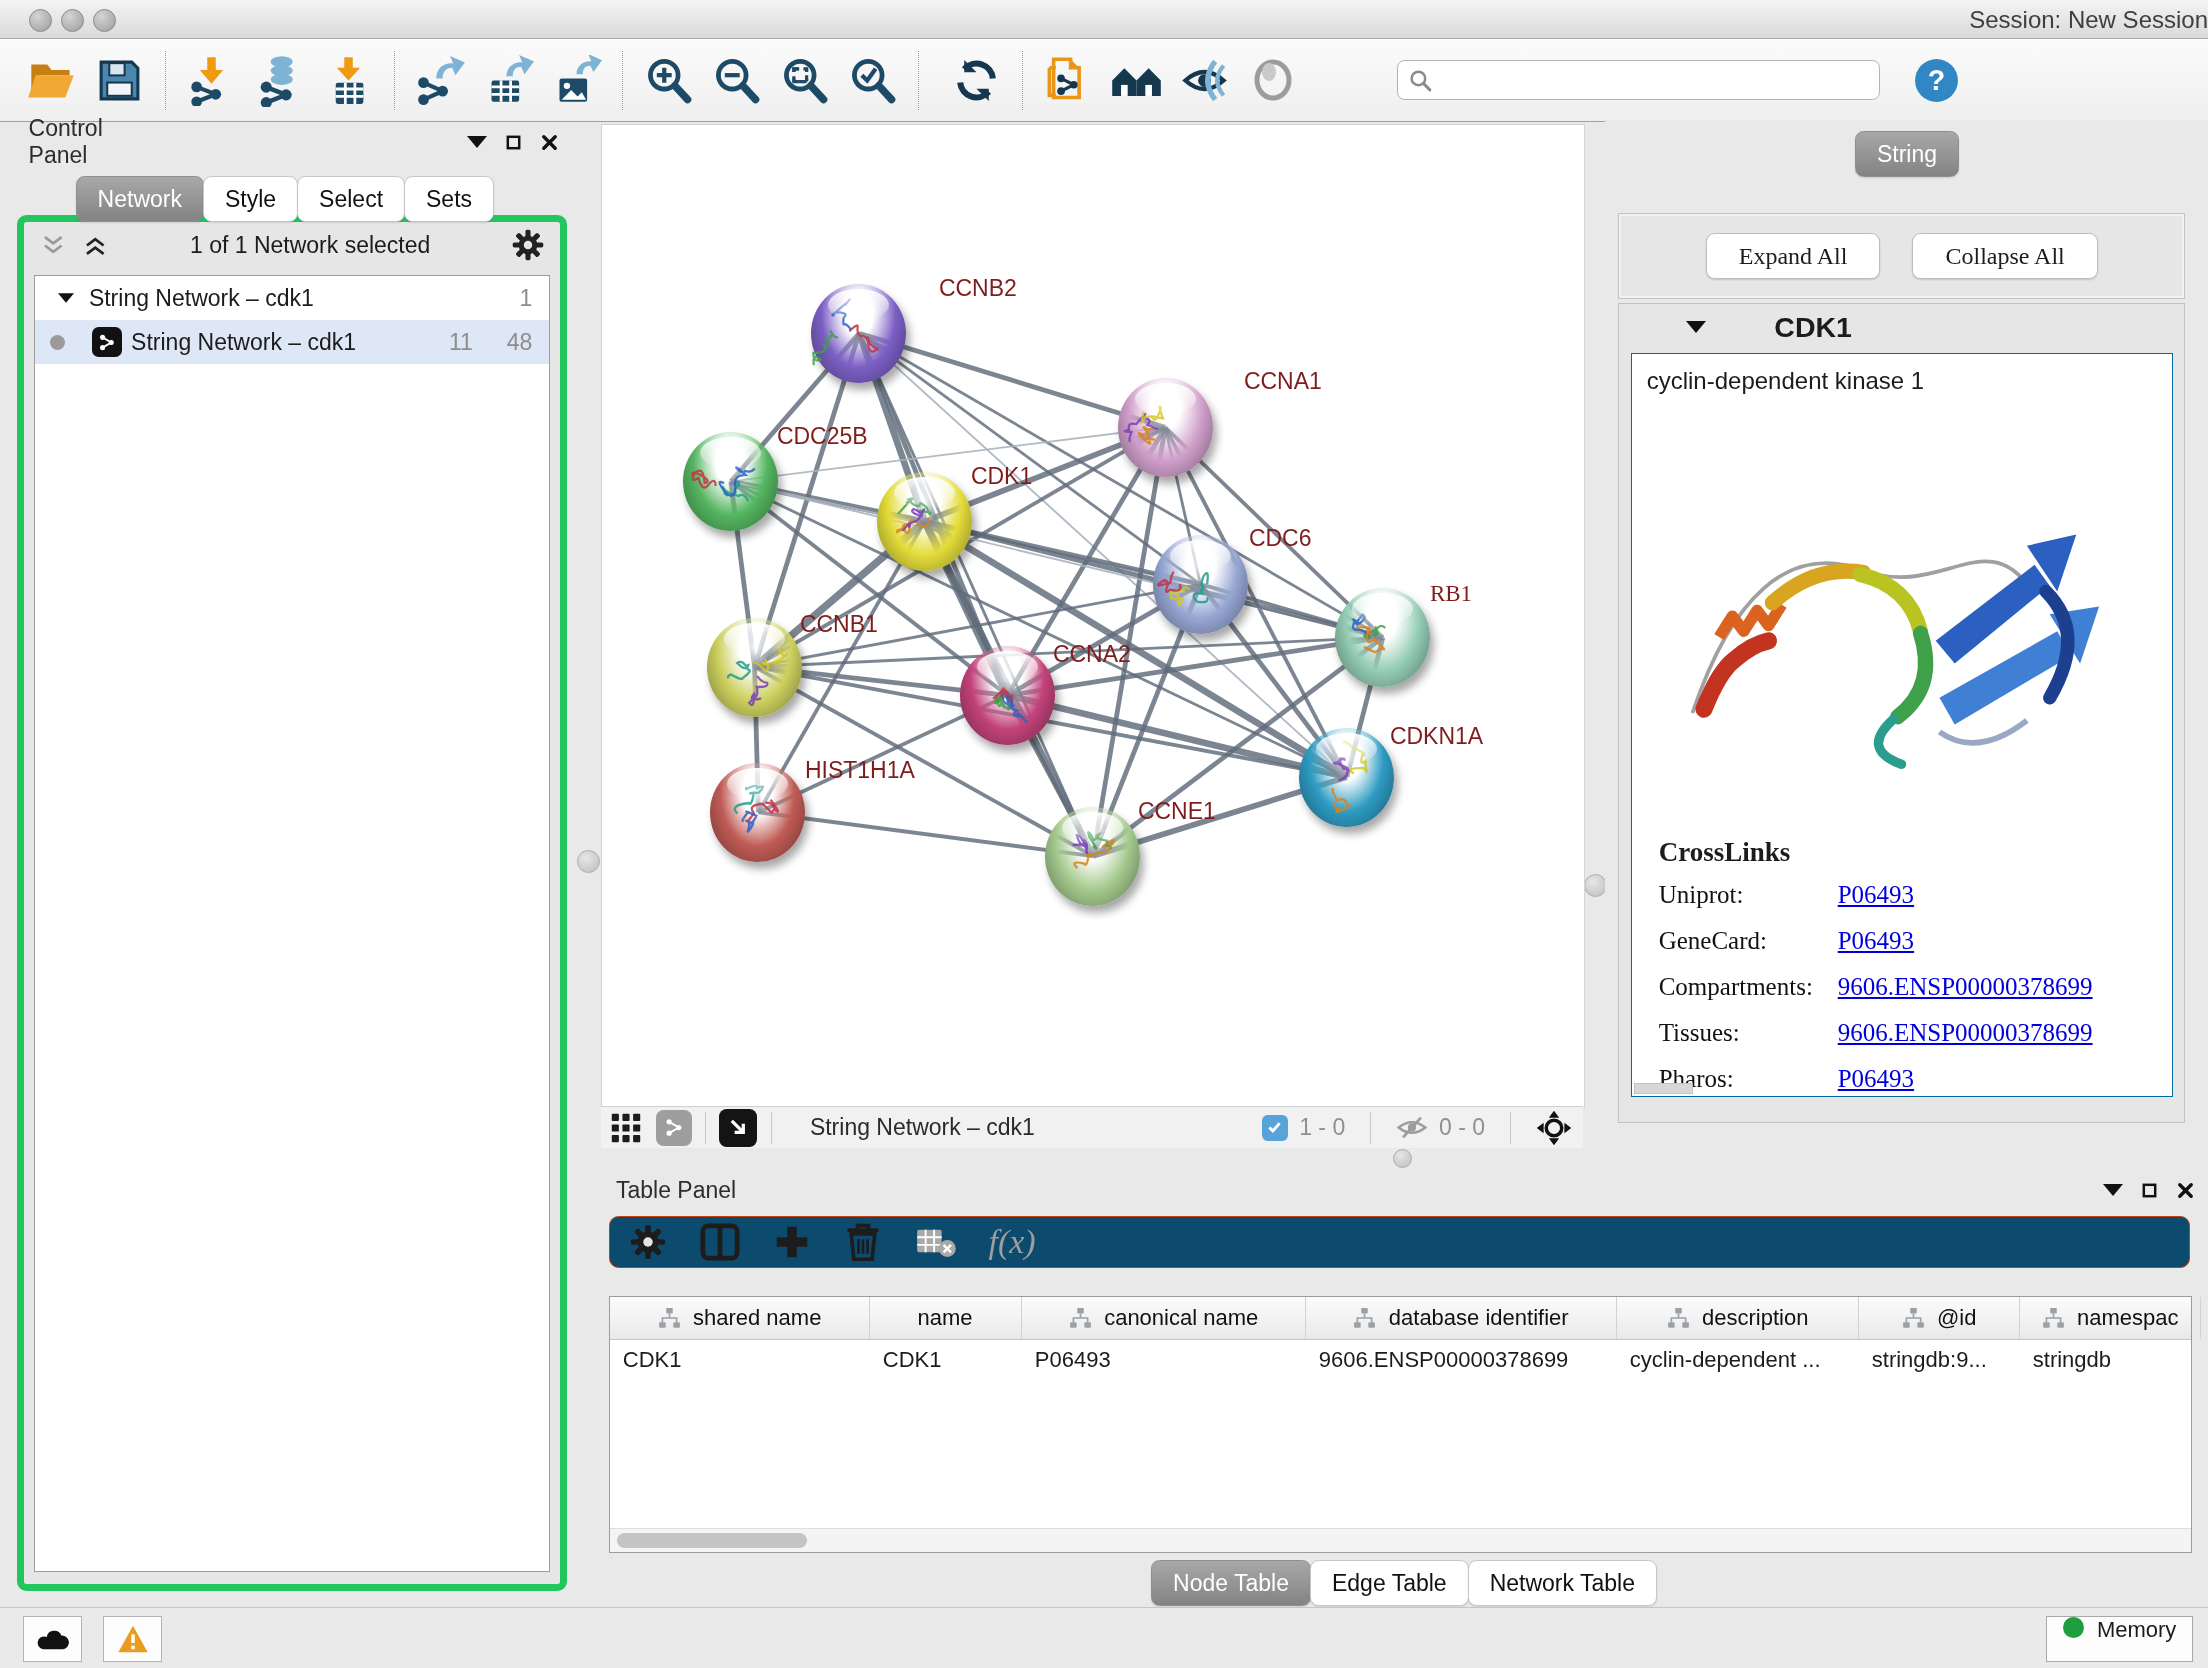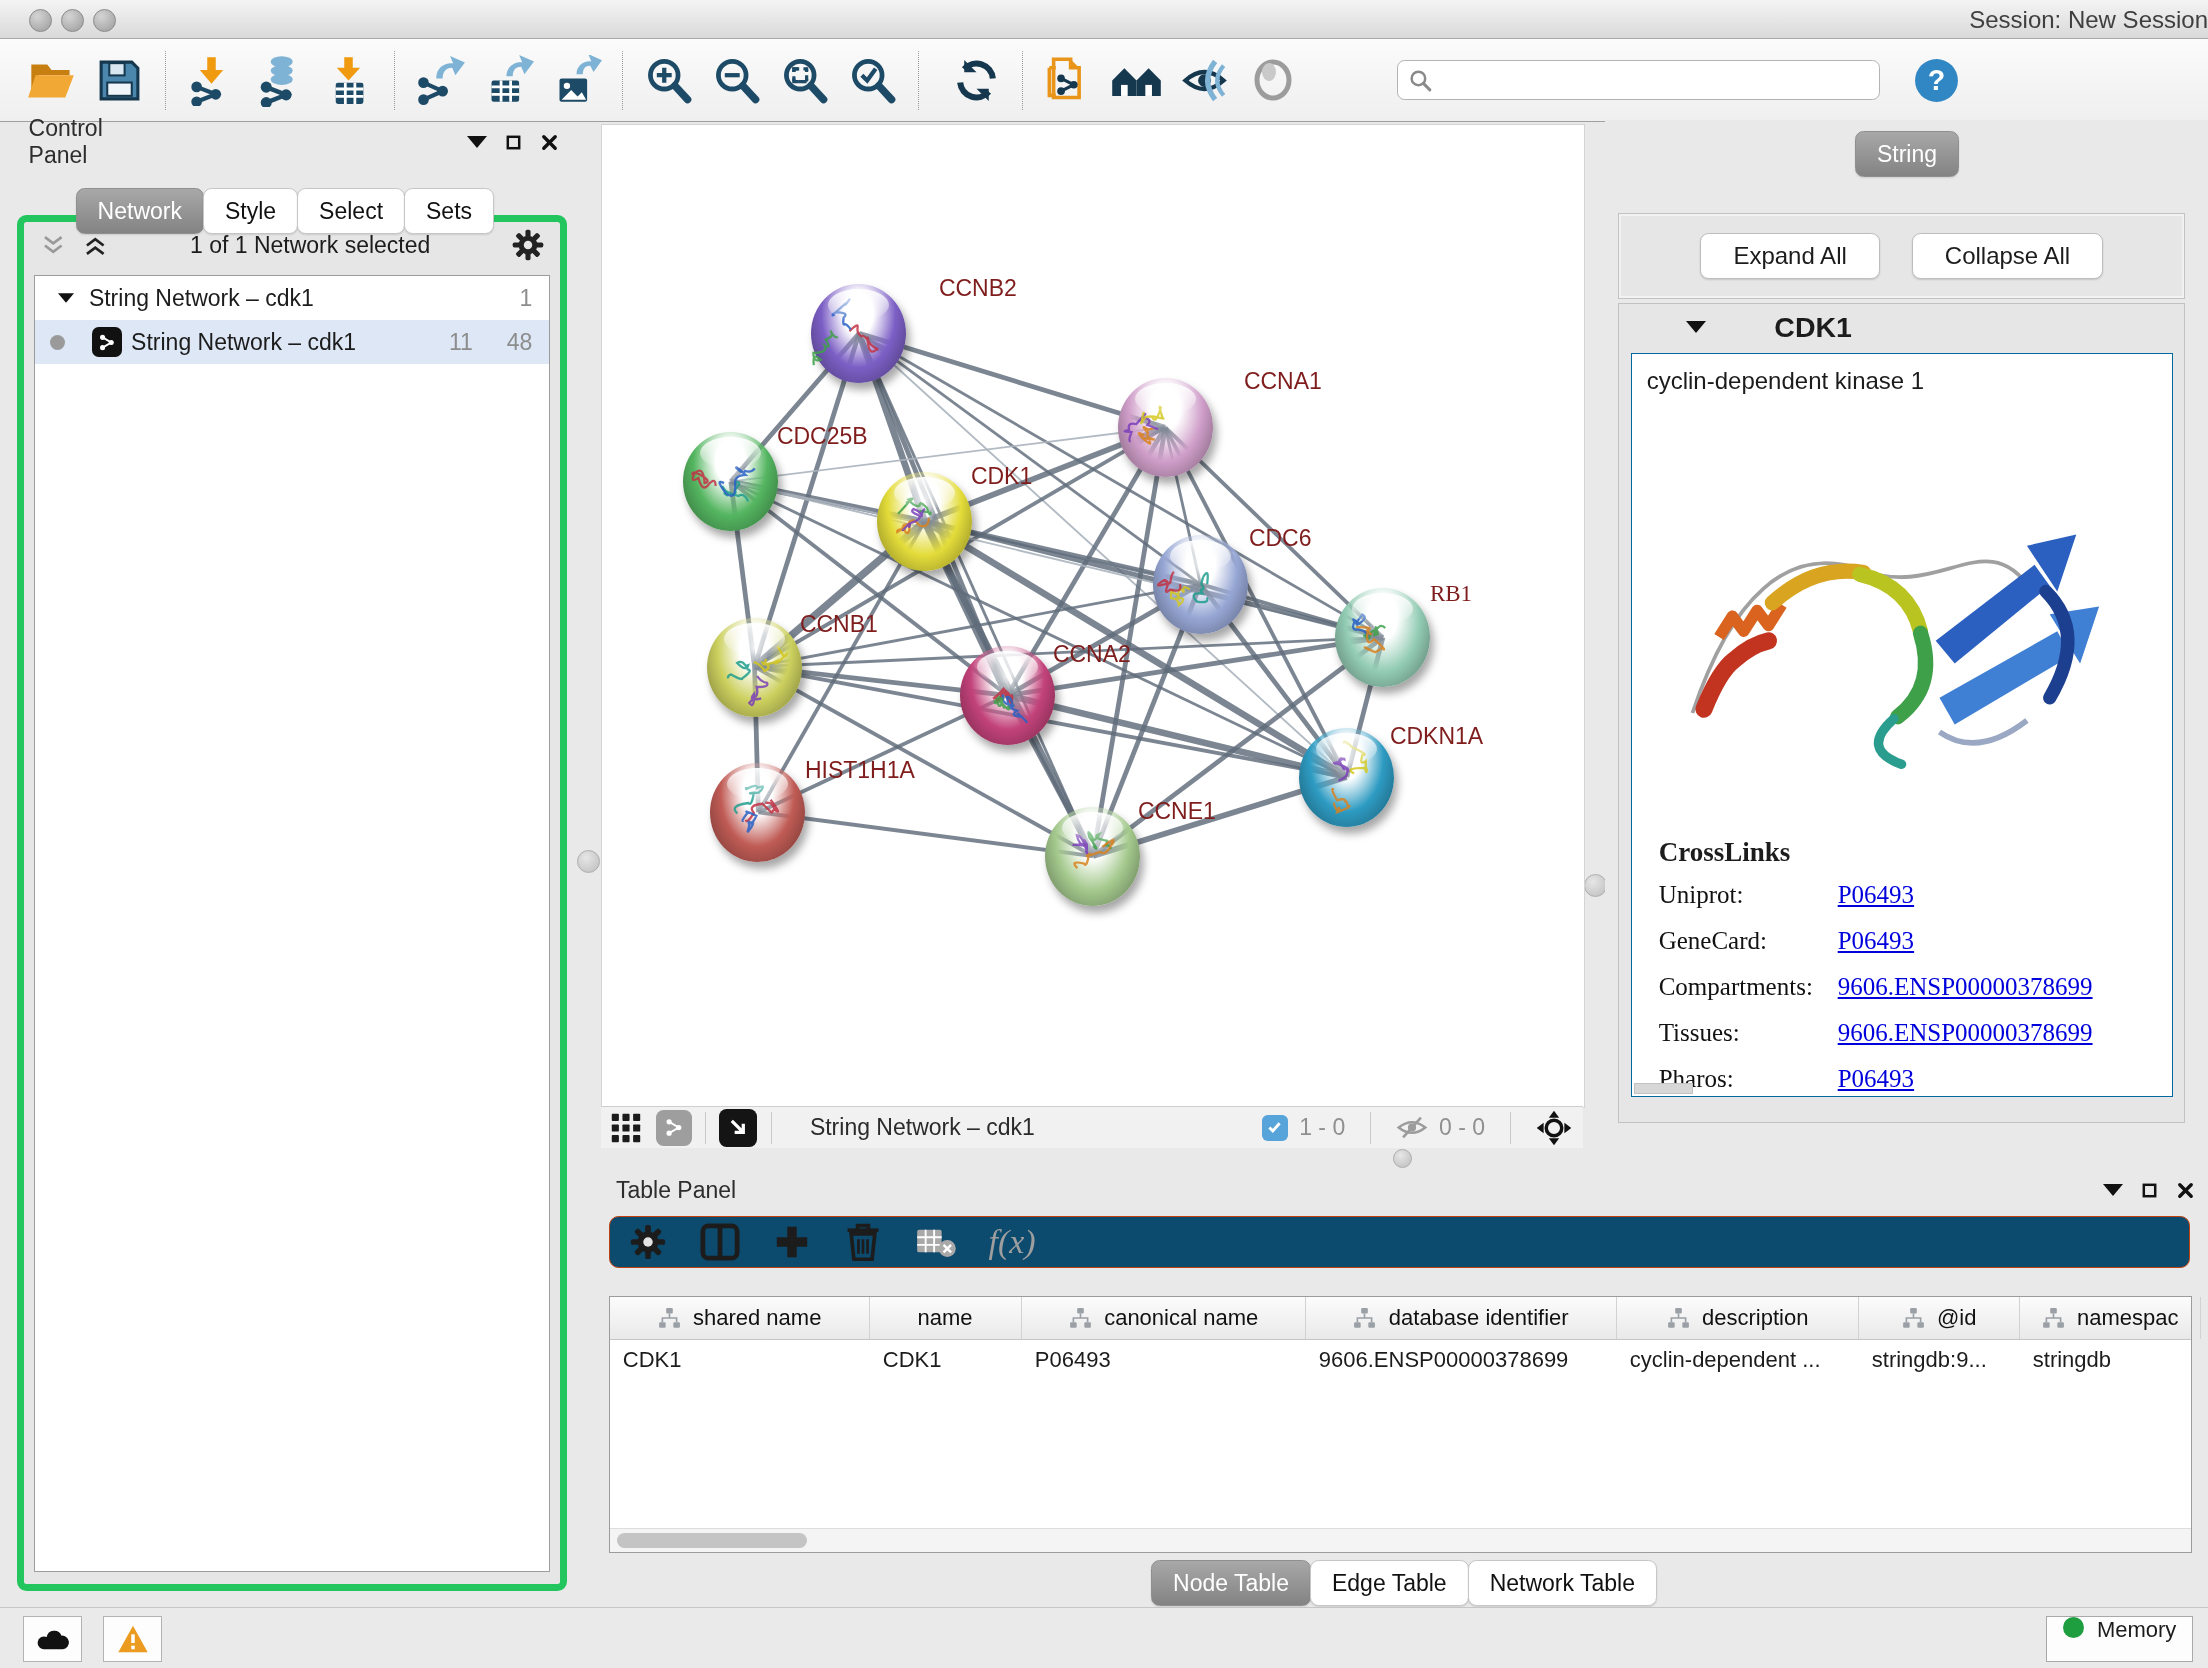--- a/index.html
+++ b/index.html
@@ -29,21 +29,21 @@
   
   .panel-header{display:flex;align-items:center;font-size:23px;color:#2d2d2d;}
   .ph-controls{margin-left:auto;display:flex;align-items:center;gap:17px;padding-right:13.3px;}
   .tri-down{width:0;height:0;border-left:10.5px solid transparent;border-right:10.5px solid transparent;border-top:12.4px solid #111;}
   .tab{height:44px;border:1px solid #c6c6c6;background:#fff;border-radius:8.6px;
     display:flex;align-items:center;justify-content:center;font-size:23px;color:#111;
     padding:0 21px;margin-right:-1px;box-shadow:0 1px 1.9px rgba(0,0,0,.12);}
   .tab.sel{background:linear-gradient(#a8a8a8,#838383);color:#fff;border-color:#8f8f8f;}
   
   #control-panel{position:absolute;left:7.6px;top:124px;width:565px;height:1476px;background:#e9e9e9;}
-  #cp-tabs{display:flex;margin:28px 0 0 68px;position:relative;z-index:2;}
+  #cp-tabs{display:flex;margin:16px 0 0 68px;position:relative;z-index:2;}
   #cp-box{position:absolute;left:9.5px;top:91px;right:5.7px;bottom:9.5px;
     background:#e6e6e6;border:7px solid #22c55e;border-radius:9.5px;}
   #cp-subheader{height:46px;display:flex;align-items:center;padding:0 15px;}
   #cp-summary{flex:1;text-align:center;font-size:23px;color:#1c1c1c;}
   #cp-tree{position:absolute;left:9.5px;top:53px;right:9.5px;bottom:11.4px;background:#fff;border:1px solid #9c9c9c;}
   .tree-row{height:44px;display:flex;align-items:center;font-size:23px;}
   .tree-row .cnt{color:#8d8d8d;margin-left:auto;padding-right:17px;display:flex;gap:34px;}
   .tree-row.sel{background:#dde7f5;}
   .share-badge{width:30px;height:30px;border-radius:6.7px;background:#111;display:flex;align-items:center;justify-content:center;margin:0 9.5px 0 0;}
   
@@ -62,21 +62,21 @@
   #net-right{margin-left:auto;display:flex;align-items:center;gap:11.4px;}
   .badge-num{font-size:23px;color:#8f8f8f;}
   #checkbox{width:26px;height:26px;border-radius:5.7px;background:#57a4da;display:flex;align-items:center;justify-content:center;}
   
   .vsplit-handle,.hsplit-handle{position:absolute;width:21px;height:21px;border-radius:50%;
     background:radial-gradient(circle at 38% 32%,#e6e6e6,#bdbdbd);border:1px solid #adadad;}
   
   #results-panel{position:absolute;left:1605px;top:120px;width:603px;height:1032px;background:#e9e9e9;}
   #rp-tabrow{display:flex;justify-content:center;margin-top:11.4px;position:relative;z-index:2;}
   #rp-box1{position:absolute;left:13.3px;top:93px;width:565px;height:84px;background:#e6e6e6;
-    border:1px solid #c2c2c2;box-shadow:inset 0 0 0 1.9px #f2f2f2;display:flex;align-items:center;justify-content:center;gap:32px;}
+    border:1px solid #c2c2c2;box-shadow:inset 0 0 0 1.9px #f2f2f2;display:flex;align-items:center;justify-content:center;gap:32px;font-family:Liberation Serif, serif;}
   .rp-btn{height:44px;padding:0 32px;background:#fff;border:1px solid #bdbdbd;border-radius:8.6px;
     font-size:24px;display:flex;align-items:center;box-shadow:0 1px 1.9px rgba(0,0,0,.15);}
   #rp-box2{position:absolute;left:13.3px;top:183px;width:565px;height:818px;background:#e6e6e6;border:1px solid #c2c2c2;}
   #rp-gene-row{height:46px;display:flex;align-items:center;}
   #rp-gene{font-size:28.5px;font-weight:bold;margin-left:68px;}
   #rp-card{position:absolute;left:11.4px;top:49px;right:11.4px;bottom:25px;background:#ffffff;border:1px solid #0369a1;overflow:hidden;}
   #rp-desc{font-size:24px;margin:13.3px 0 0 15px;}
   #crosslinks{position:absolute;left:27px;top:483px;font-family:"Liberation Serif",serif;}
   #crosslinks-title{font-size:27px;font-weight:bold;margin-bottom:13.3px;}
   .cl-row{display:flex;font-size:25px;margin-bottom:18px;}

